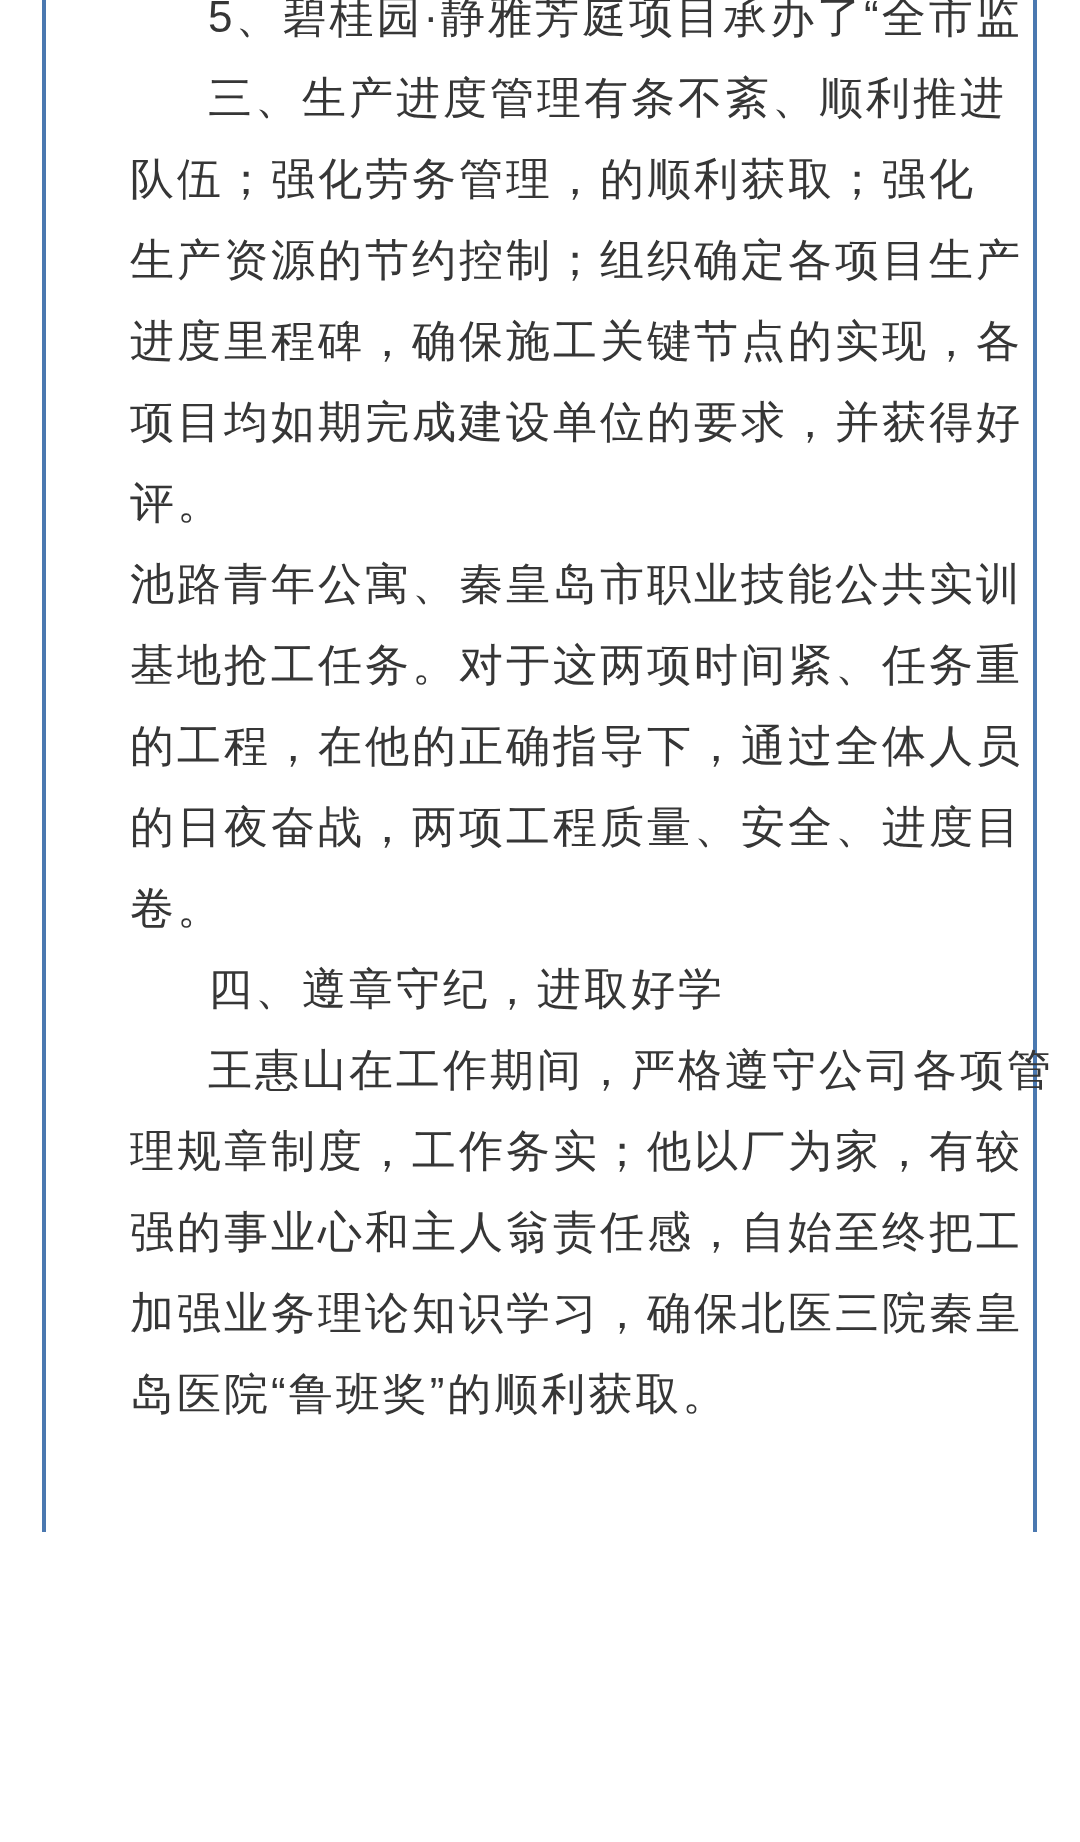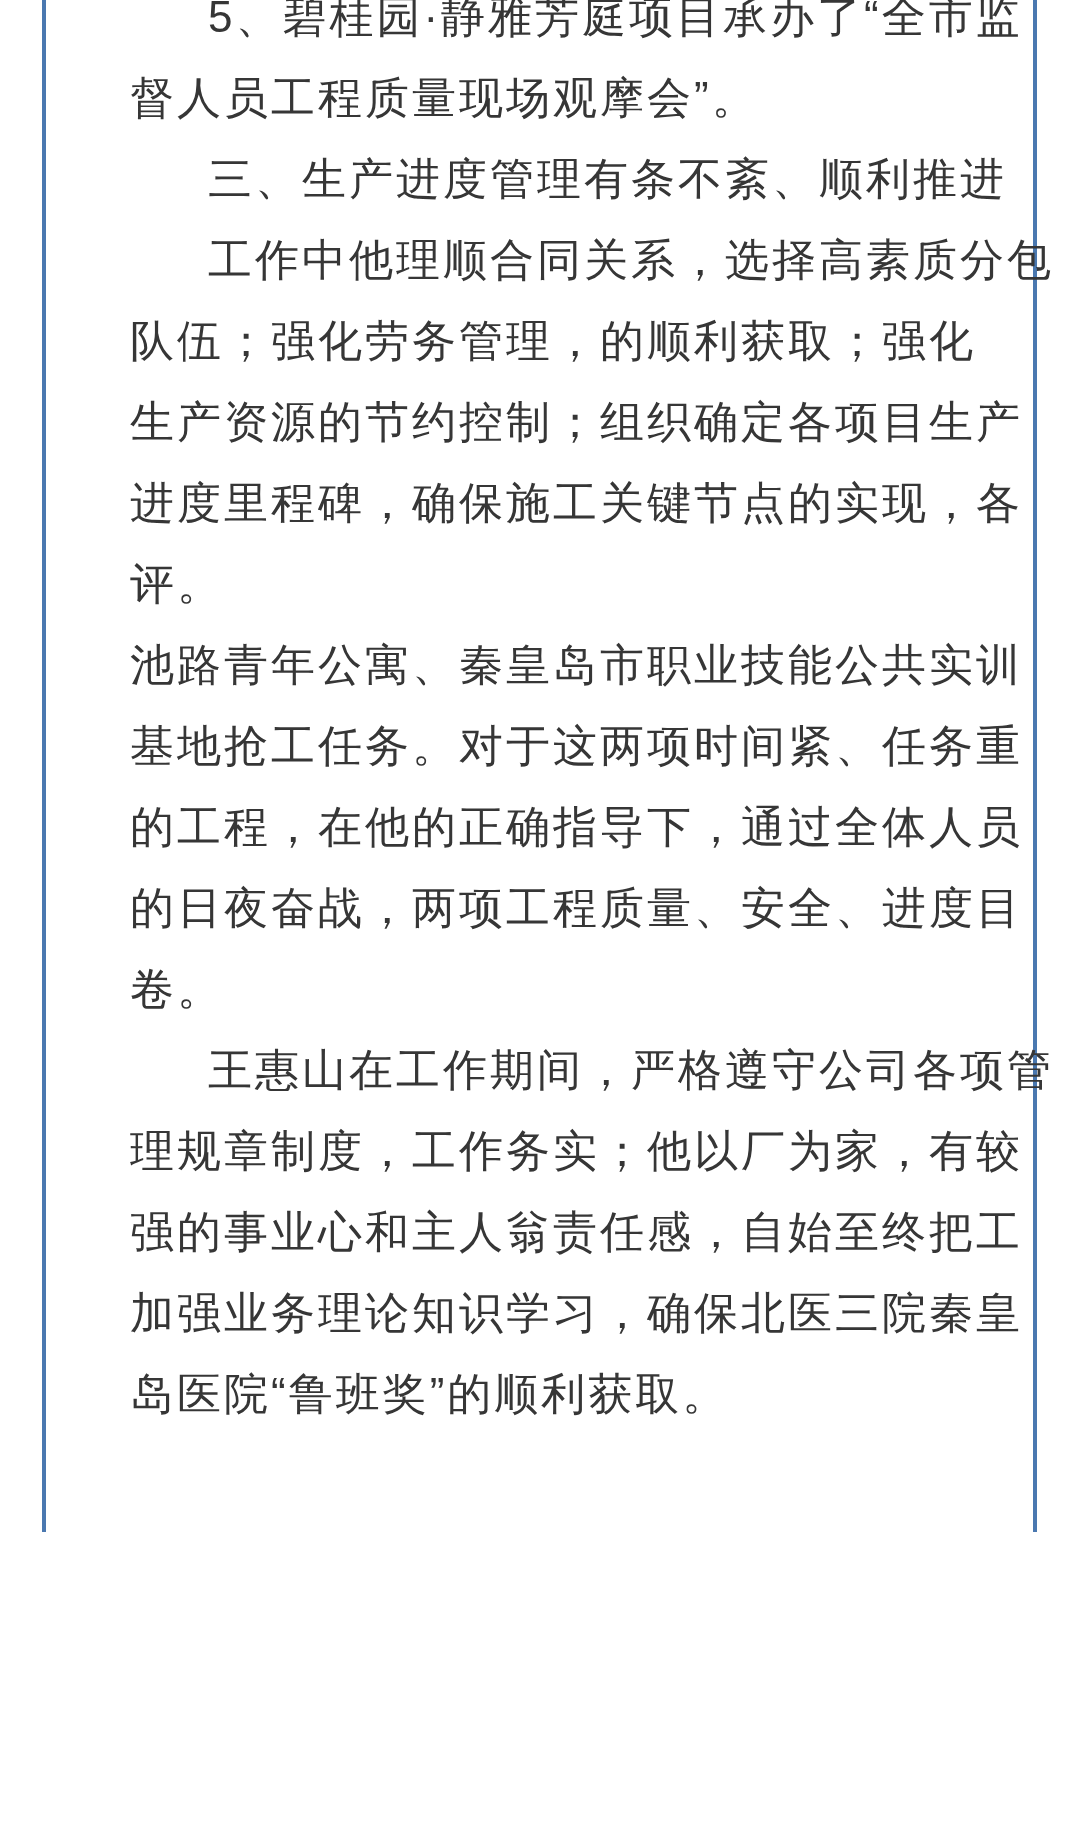--- a/index.html
+++ b/index.html
@@ -51,38 +51,40 @@
   }
 </style>
 </head>
 <body>
 
 <div class="page">
   <div class="content-frame" style="border-color: rgb(74, 120, 176);">
     <div class="text-block" style="color: rgb(54, 54, 54);">
         <div class="paragraph">
           <div class="line indent">5、碧桂园·静雅芳庭项目承办了“全市监</div>
-          <div class="line">督人员工程质量现场观摩会”。</div>
         </div>
         <div class="paragraph">
           <div class="line indent">三、生产进度管理有条不紊、顺利推进</div>
         </div>
         <div class="paragraph">
-          <div class="line indent">工作中他理顺合同关系，选择高素质分包</div>
           <div class="line">队伍；强化劳务管理，的顺利获取；强化</div>
           <div class="line">生产资源的节约控制；组织确定各项目生产</div>
           <div class="line">进度里程碑，确保施工关键节点的实现，各</div>
+          <div class="line">项目均如期完成建设单位的要求，并获得好</div>
           <div class="line">评。</div>
         </div>
         <div class="paragraph">
           <div class="line">池路青年公寓、秦皇岛市职业技能公共实训</div>
           <div class="line">基地抢工任务。对于这两项时间紧、任务重</div>
           <div class="line">的工程，在他的正确指导下，通过全体人员</div>
           <div class="line">的日夜奋战，两项工程质量、安全、进度目</div>
           <div class="line">卷。</div>
+        </div>
+        <div class="paragraph">
+          <div class="line indent">四、遵章守纪，进取好学</div>
         </div>
         <div class="paragraph">
           <div class="line indent">王惠山在工作期间，严格遵守公司各项管</div>
           <div class="line">理规章制度，工作务实；他以厂为家，有较</div>
           <div class="line">强的事业心和主人翁责任感，自始至终把工</div>
           <div class="line">加强业务理论知识学习，确保北医三院秦皇</div>
           <div class="line">岛医院“鲁班奖”的顺利获取。</div>
         </div>
       </div>
   </div>

